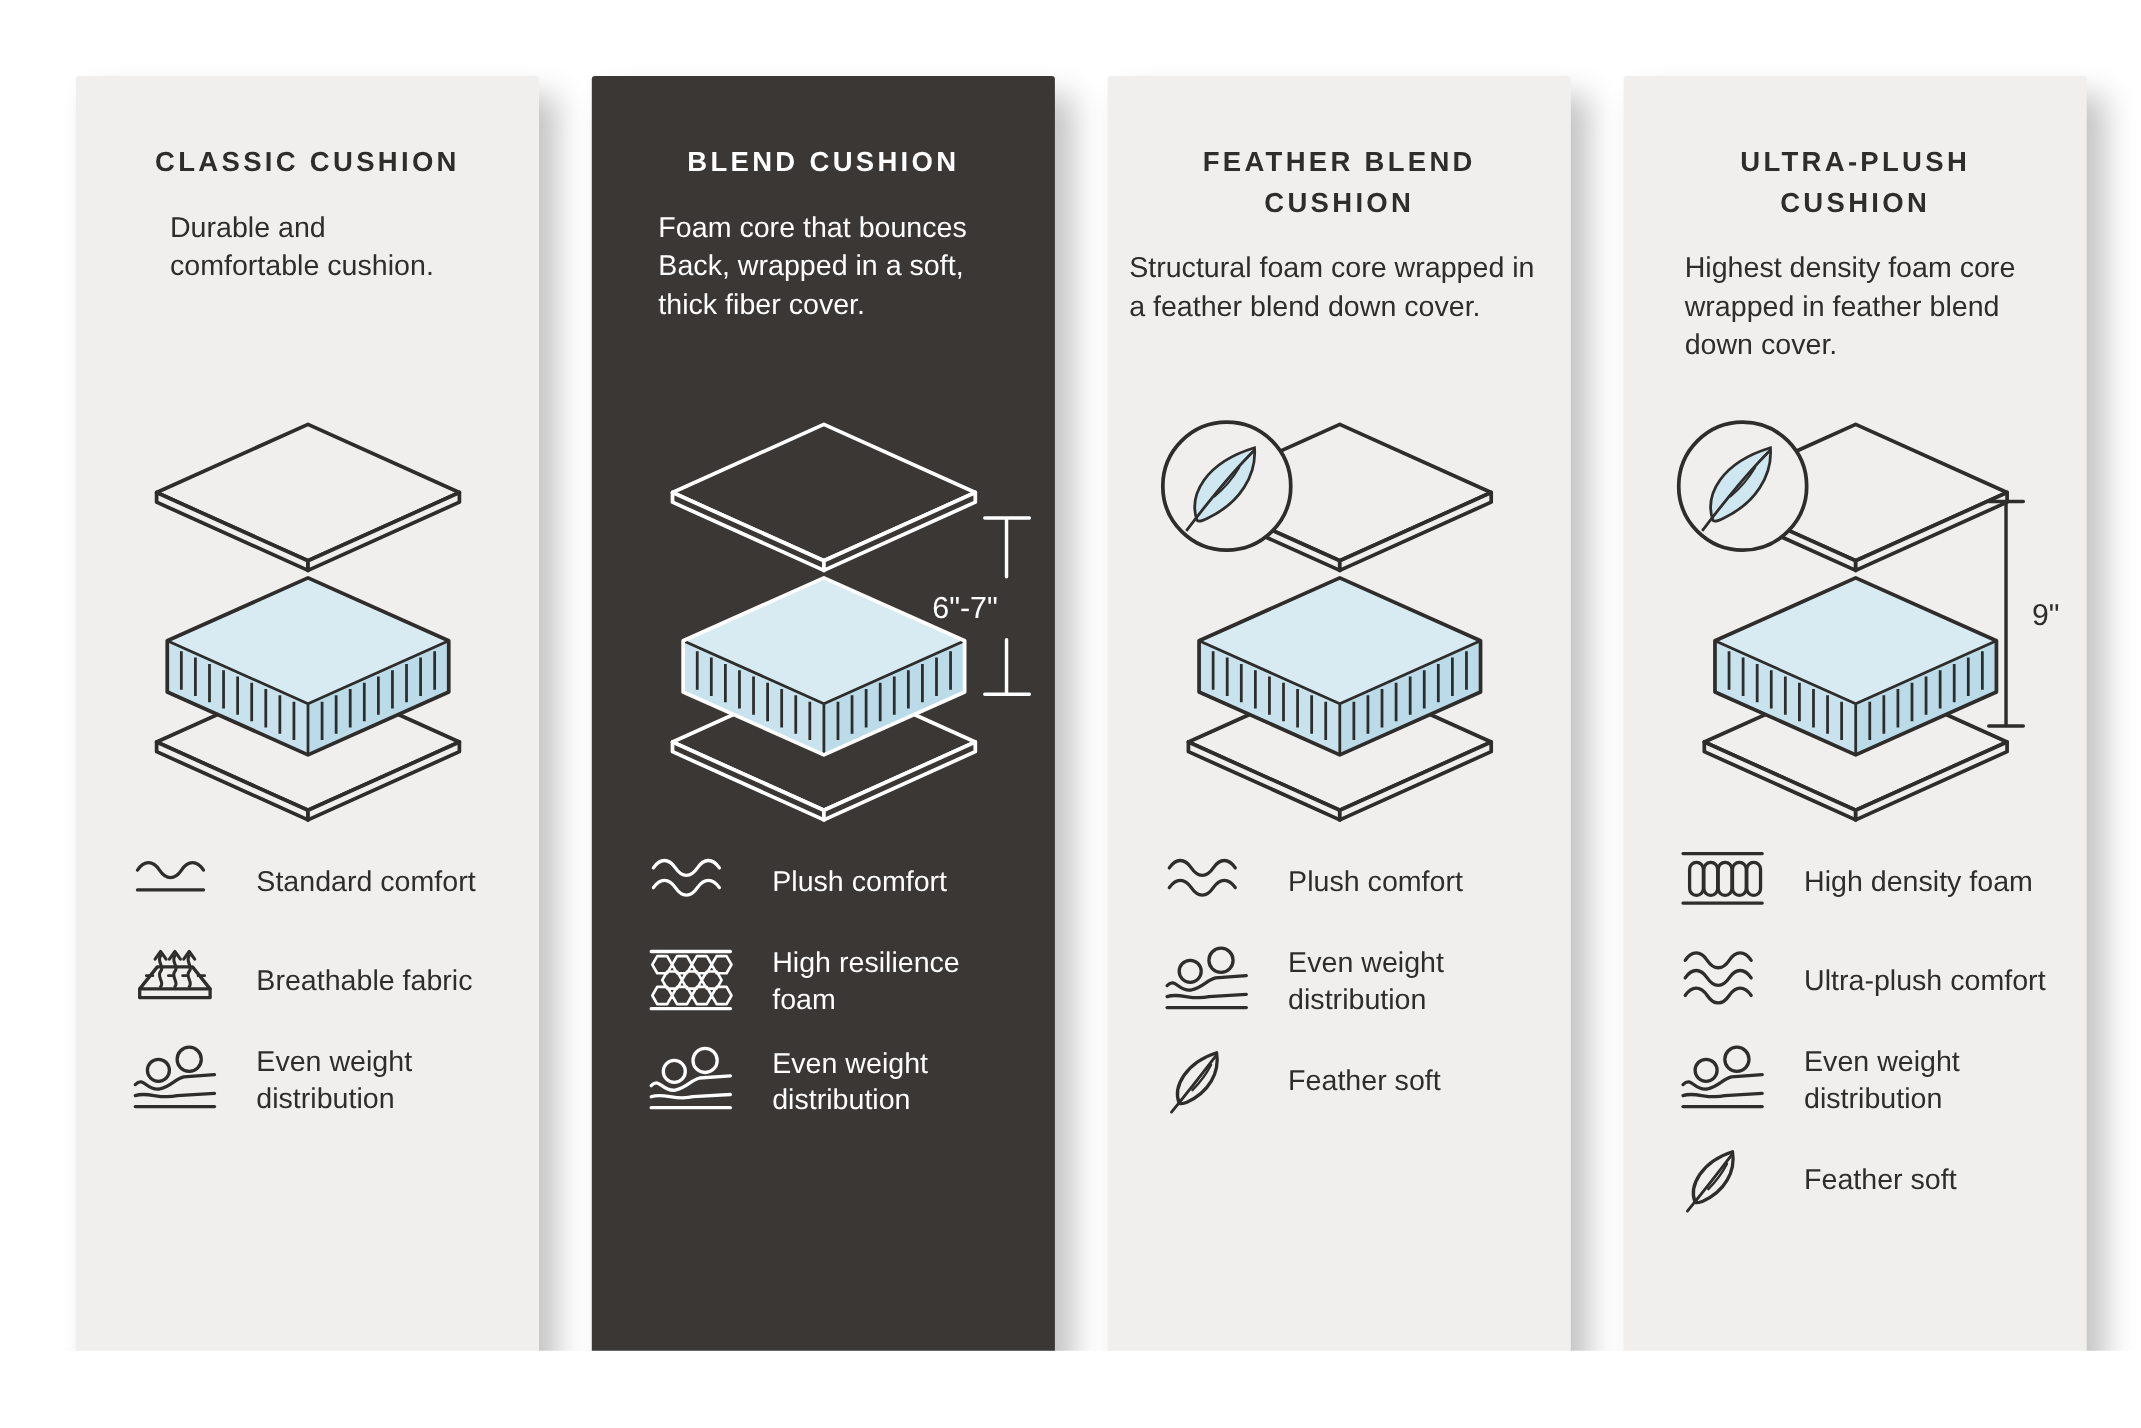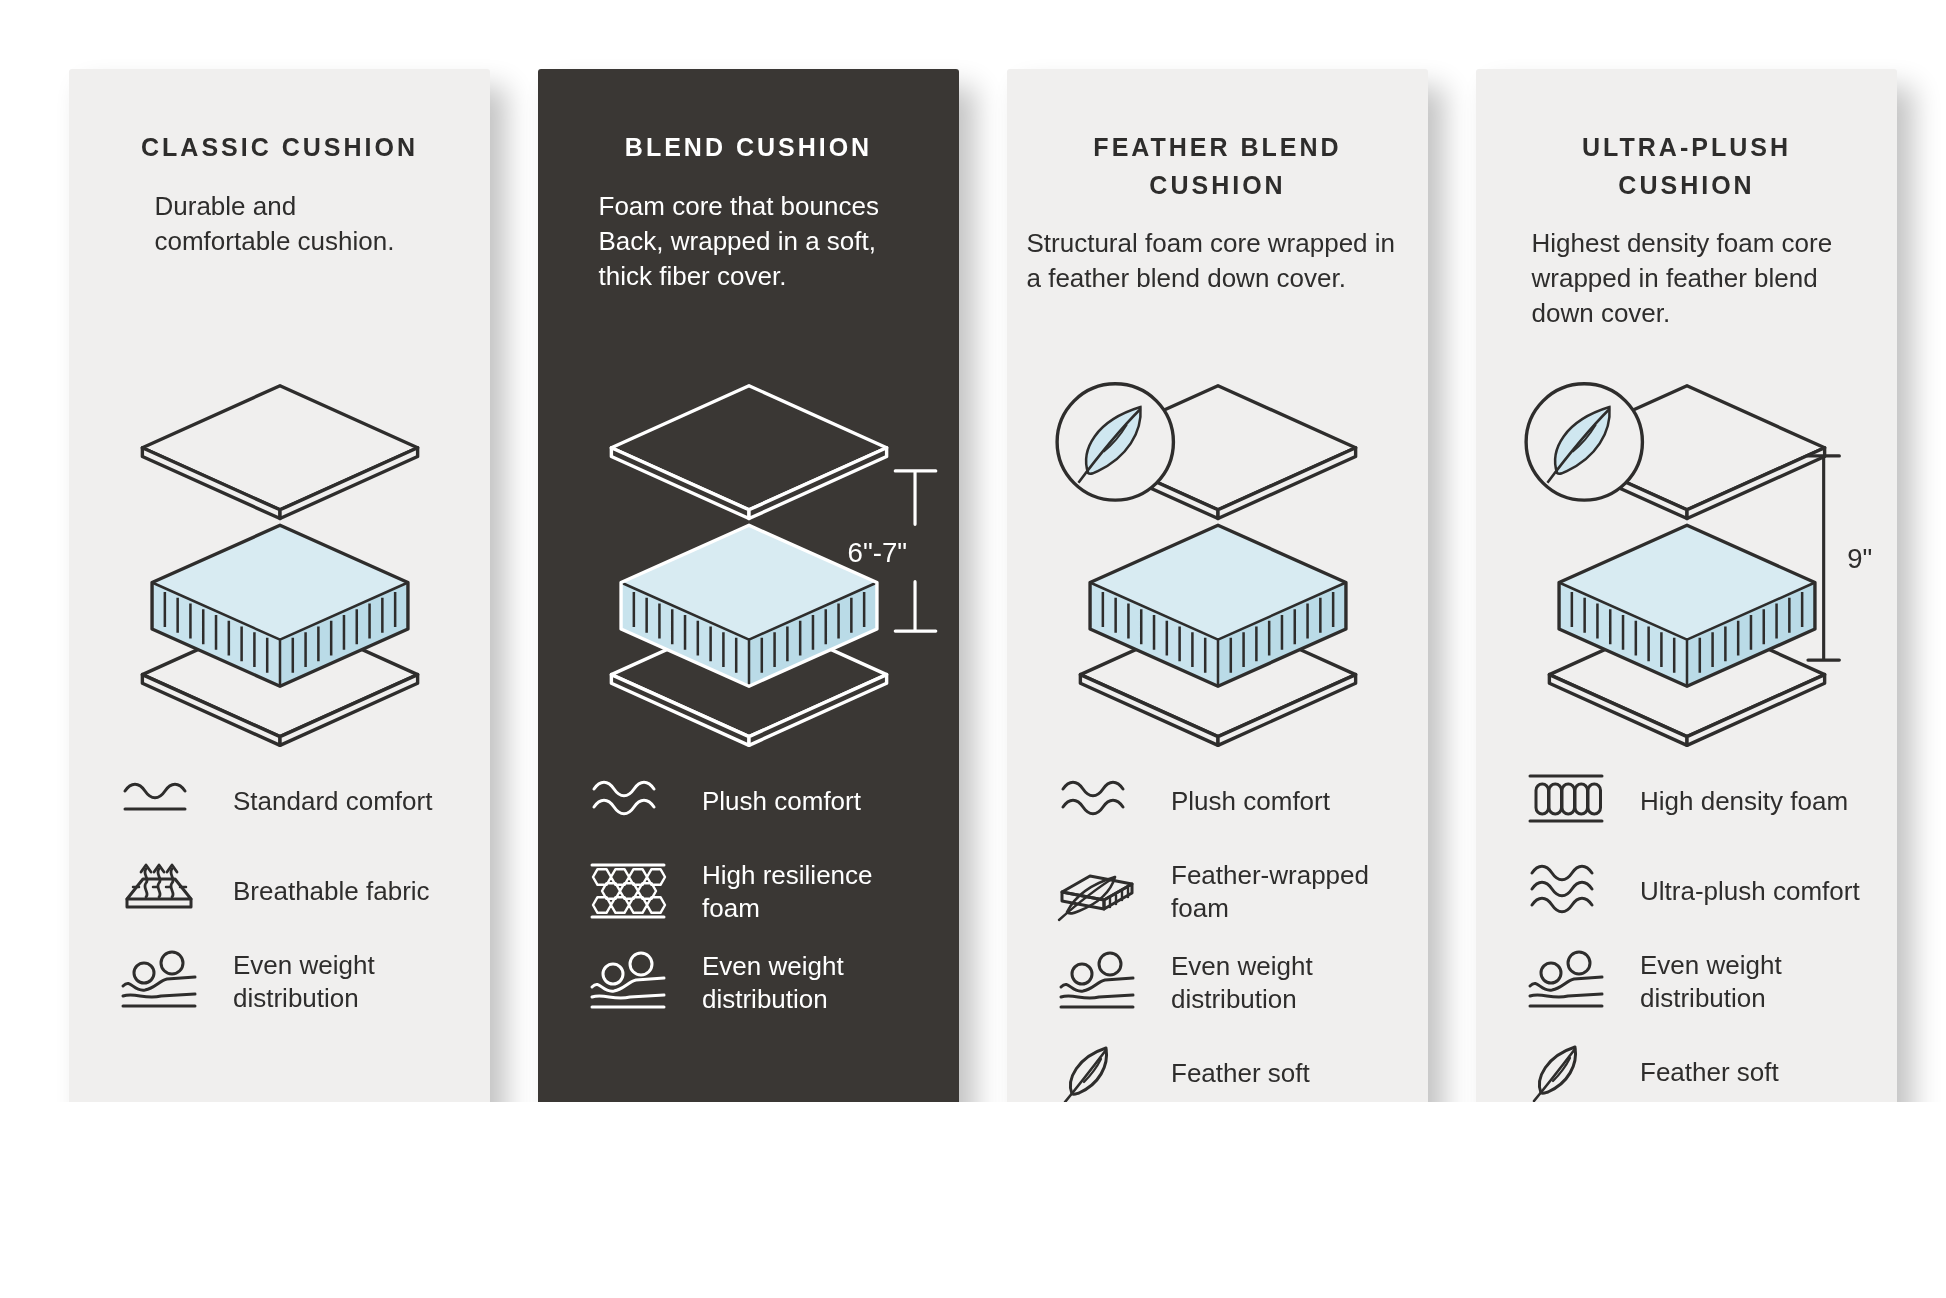--- a/index.html
+++ b/index.html
@@ -1,16 +1,16 @@
 <!DOCTYPE html>
 <html><head>
 <meta charset="utf-8">
 <style>
   html,body{margin:0;padding:0;overflow:hidden;background:#ffffff;}
-  .canvas{position:relative;width:1946px;height:1102px;background:#ffffff;
+  .canvas{position:relative;width:1946px;height:1228px;background:#ffffff;
           box-sizing:border-box;display:flex;gap:48px;padding:69px 16px 0 69px;
           font-family:"Liberation Sans","DejaVu Sans",sans-serif;}
   .card{position:relative;flex:0 0 421px;width:421px;height:1180px;border-radius:3px;
         box-shadow:16px 18px 28px rgba(0,0,0,.24);box-sizing:border-box;}
   .card.light{--card-bg:#f0efee;--line:#2e2d2c;background:var(--card-bg);color:#2e2d2c;}
   .card.dark{--card-bg:#3a3734;--line:#ffffff;background:var(--card-bg);color:#ffffff;}
   .title{margin:60px auto 0;text-align:center;font-size:25px;font-weight:700;
          letter-spacing:3px;line-height:1.5;max-width:330px;}
   .desc{margin:22px auto 0;text-align:left;font-size:26px;line-height:1.35;}
   .card:nth-child(1) .desc{max-width:250px;}
@@ -199,33 +199,20 @@
             <svg viewBox="0 0 80 64" fill="none" stroke="currentColor" stroke-width="3" stroke-linecap="round" stroke-linejoin="round">
               <path d="M6 20 c6 -9 14 -9 20 0 s14 9 20 0 s14 -9 20 0"></path>
               <path d="M6 38 c6 -9 14 -9 20 0 s14 9 20 0 s14 -9 20 0"></path>
             </svg>
           </span>
           <span class="f-label">Plush comfort</span>
         </li>
         <li class="feature">
           <span class="f-icon">
             <svg viewBox="0 0 80 64" fill="none" stroke="currentColor" stroke-width="3" stroke-linecap="round" stroke-linejoin="round">
-              <path d="M5 32 L33 16 L75 24 L47 40 Z"></path>
-              <path d="M47 40 L75 24 L75 33 L47 49 Z"></path>
-              <path d="M5 32 L5 41 L47 49 L47 40 Z"></path>
-              <path d="M53 38 v9 M59 35 v9 M65 31 v9 M71 28 v9" stroke-width="2.4"></path>
-              <path d="M10 52 C18 36 34 24 58 17 C54 31 42 43 22 51 C17 53 12 55 10 52 Z" stroke-width="2.6"></path>
-              <path d="M2 60 C20 44 40 28 58 17" stroke-width="2.4"></path>
-            </svg>
-          </span>
-          <span class="f-label">Feather-wrapped foam</span>
-        </li>
-        <li class="feature">
-          <span class="f-icon">
-            <svg viewBox="0 0 80 64" fill="none" stroke="currentColor" stroke-width="3" stroke-linecap="round" stroke-linejoin="round">
               <circle cx="25" cy="23" r="10"></circle>
               <circle cx="53" cy="13" r="11"></circle>
               <path d="M4 36 C12 28 14 42 26 40 C36 38 40 31 48 29 L76 27"></path>
               <path d="M4 46 C16 42 26 50 42 46 L76 44"></path>
               <path d="M4 56 H76"></path>
             </svg>
           </span>
           <span class="f-label">Even weight distribution</span>
         </li>
         <li class="feature">

